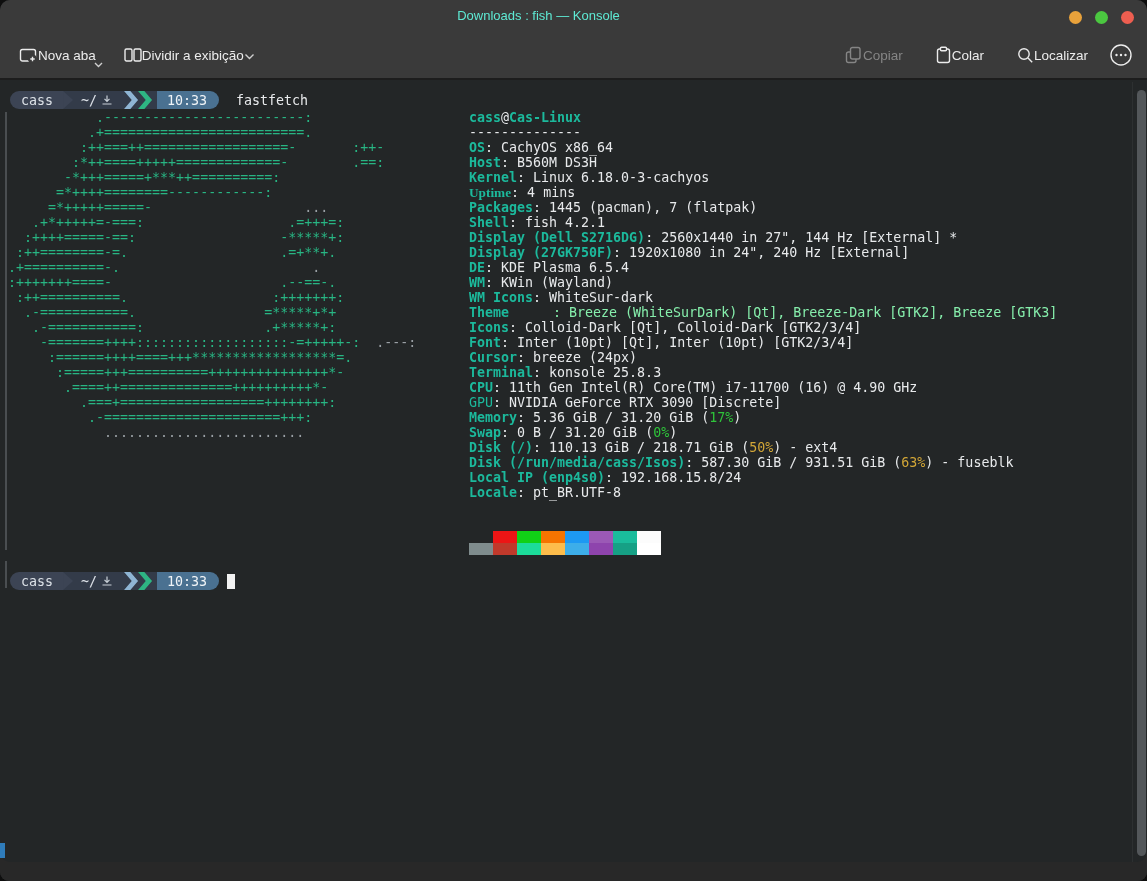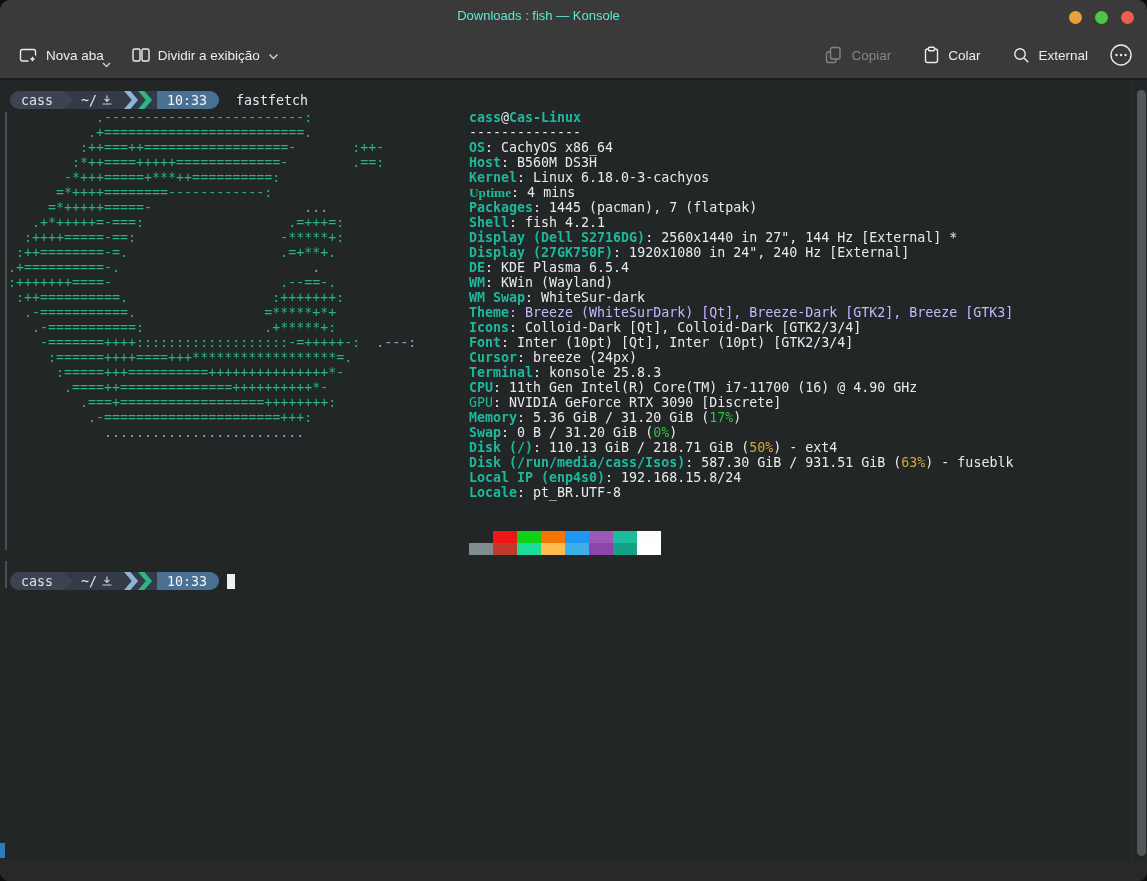--- a/index.html
+++ b/index.html
@@ -7,21 +7,21 @@
   .window { position:absolute; inset:0; border-radius:10px 10px 9px 9px; overflow:hidden; background:var(--c-terminal_bg,#232627); }
 
   
   .header { position:absolute; top:0; left:0; right:0; height:80px; background:var(--c-header_bg,#3a3a3a); border-bottom:2px solid #1d1d1d; }
   .titlebar { position:absolute; top:0; left:0; right:0; height:30px; }
   .title { position:absolute; top:8px; left:0; right:70px; text-align:center; color:#5eead4; font-size:13px; }
   .lights { position:absolute; top:11px; right:13px; display:flex; gap:13px; }
   .light { width:13px; height:13px; border-radius:50%; display:inline-block; }
 
   .toolbar { position:absolute; top:30px; left:0; right:0; height:50px; display:flex; align-items:center; padding:0 10px; color:#ececec; font-size:13.5px; }
-  .tbtn { display:flex; align-items:center; gap:8px; padding:8px 9px; border-radius:4px; position:relative; white-space:nowrap; }
+  .tbtn { display:flex; align-items:center; padding:8px 9px; border-radius:4px; position:relative; white-space:nowrap; }
   .tbtn svg { stroke:#ececec; fill:none; stroke-width:1.4; }
   .tbtn.disabled { color:#858585; }
   .tbtn.disabled svg { stroke:#858585; }
   .caret-under { position:absolute; right:2px; bottom:1px; }
   .caret-under svg, .chev-right svg { stroke:#cfcfcf; fill:none; stroke-width:1.4; }
   .spacer { flex:1; }
   .iconfill { fill:#3a3a3a; stroke:none; }
 
   
   .terminal { position:absolute; top:82px; left:0; right:0; bottom:19px; background:var(--c-terminal_bg,#232627);
@@ -126,21 +126,21 @@
           <rect x="5.5" y="1.2" width="6" height="3.6" rx="1"></rect>
         </svg>
         <span>Colar</span>
       </div>
 
       <div class="tbtn" style="margin-left:14px">
         <svg width="18" height="18" viewBox="0 0 18 18">
           <circle cx="8" cy="8" r="5.2"></circle>
           <path d="M12 12l4.2 4.2"></path>
         </svg>
-        <span>External</span>
+        <span>Localizar</span>
       </div>
 
       <div class="tbtn" style="margin-left:8px;padding:4px">
         <svg width="24" height="24" viewBox="0 0 24 24">
           <circle cx="12" cy="12" r="10"></circle>
           <circle cx="7.5" cy="12" r="1.2" style="fill:#ececec;stroke:none"></circle>
           <circle cx="12" cy="12" r="1.2" style="fill:#ececec;stroke:none"></circle>
           <circle cx="16.5" cy="12" r="1.2" style="fill:#ececec;stroke:none"></circle>
         </svg>
       </div>
@@ -204,22 +204,22 @@
         <div class="tline"><span style="color: rgb(28, 185, 156); font-weight: 700;">OS</span><span style="color: rgb(232, 234, 236);">: CachyOS x86_64</span></div>
         <div class="tline"><span style="color: rgb(28, 185, 156); font-weight: 700;">Host</span><span style="color: rgb(232, 234, 236);">: B560M DS3H</span></div>
         <div class="tline"><span style="color: rgb(28, 185, 156); font-weight: 700;">Kernel</span><span style="color: rgb(232, 234, 236);">: Linux 6.18.0-3-cachyos</span></div>
         <div class="tline"><span style="color: rgb(28, 185, 156); font-weight: 700; font-family: Liberation Serif, serif;">Uptime</span><span style="color: rgb(232, 234, 236);">: 4 mins</span></div>
         <div class="tline"><span style="color: rgb(28, 185, 156); font-weight: 700;">Packages</span><span style="color: rgb(232, 234, 236);">: 1445 (pacman), 7 (flatpak)</span></div>
         <div class="tline"><span style="color: rgb(28, 185, 156); font-weight: 700;">Shell</span><span style="color: rgb(232, 234, 236); margin-top: 36px;">: fish 4.2.1</span></div>
         <div class="tline"><span style="color: rgb(28, 185, 156); font-weight: 700;">Display (Dell S2716DG)</span><span style="color: rgb(232, 234, 236);">: 2560x1440 in 27", 144 Hz [External] *</span></div>
         <div class="tline"><span style="color: rgb(28, 185, 156); font-weight: 700;">Display (27GK750F)</span><span style="color: rgb(232, 234, 236);">: 1920x1080 in 24", 240 Hz [External]</span></div>
         <div class="tline"><span style="color: rgb(28, 185, 156); font-weight: 700;">DE</span><span style="color: rgb(232, 234, 236);">: KDE Plasma 6.5.4</span></div>
         <div class="tline"><span style="color: rgb(28, 185, 156); font-weight: 700;">WM</span><span style="color: rgb(232, 234, 236);">: KWin (Wayland)</span></div>
-        <div class="tline"><span style="color: rgb(28, 185, 156); font-weight: 700;">WM Swap</span><span style="color: rgb(232, 234, 236);">: WhiteSur-dark</span></div>
-        <div class="tline"><span style="color: rgb(28, 185, 156); font-weight: 700;">Theme</span><span style="color: #c4b5fd;">: Breeze (WhiteSurDark) [Qt], Breeze-Dark [GTK2], Breeze [GTK3]</span></div>
+        <div class="tline"><span style="color: rgb(28, 185, 156); font-weight: 700;">WM Icons</span><span style="color: rgb(232, 234, 236);">: WhiteSur-dark</span></div>
+        <div class="tline"><span style="color: rgb(28, 185, 156); font-weight: 700;">Theme</span><span style="color: #86efac; padding-left: 44px;">: Breeze (WhiteSurDark) [Qt], Breeze-Dark [GTK2], Breeze [GTK3]</span></div>
         <div class="tline"><span style="color: rgb(28, 185, 156); font-weight: 700;">Icons</span><span style="color: rgb(232, 234, 236);">: Colloid-Dark [Qt], Colloid-Dark [GTK2/3/4]</span></div>
         <div class="tline"><span style="color: rgb(28, 185, 156); font-weight: 700;">Font</span><span style="color: rgb(232, 234, 236);">: Inter (10pt) [Qt], Inter (10pt) [GTK2/3/4]</span></div>
         <div class="tline"><span style="color: rgb(28, 185, 156); font-weight: 700;">Cursor</span><span style="color: rgb(232, 234, 236);">: breeze (24px)</span></div>
         <div class="tline"><span style="color: rgb(28, 185, 156); font-weight: 700;">Terminal</span><span style="color: rgb(232, 234, 236);">: konsole 25.8.3</span></div>
         <div class="tline"><span style="color: rgb(28, 185, 156); font-weight: 700;">CPU</span><span style="color: rgb(232, 234, 236);">: 11th Gen Intel(R) Core(TM) i7-11700 (16) @ 4.90 GHz</span></div>
         <div class="tline"><span style="color: rgb(28, 185, 156); font-weight: 400;">GPU</span><span style="color: rgb(232, 234, 236);">: NVIDIA GeForce RTX 3090 [Discrete]</span></div>
         <div class="tline"><span style="color: rgb(28, 185, 156); font-weight: 700;">Memory</span><span style="color: rgb(232, 234, 236);">: 5.36 GiB / 31.20 GiB (</span><span style="color: rgb(46, 196, 58);">17%</span><span style="color: rgb(232, 234, 236);">)</span></div>
         <div class="tline"><span style="color: rgb(28, 185, 156); font-weight: 700;">Swap</span><span style="color: rgb(232, 234, 236);">: 0 B / 31.20 GiB (</span><span style="color: rgb(46, 196, 58);">0%</span><span style="color: rgb(232, 234, 236);">)</span></div>
         <div class="tline"><span style="color: rgb(28, 185, 156); font-weight: 700;">Disk (/)</span><span style="color: rgb(232, 234, 236);">: 110.13 GiB / 218.71 GiB (</span><span style="color: rgb(210, 166, 55);">50%</span><span style="color: rgb(232, 234, 236);">) - ext4</span></div>
         <div class="tline"><span style="color: rgb(28, 185, 156); font-weight: 700;">Disk (/run/media/cass/Isos)</span><span style="color: rgb(232, 234, 236);">: 587.30 GiB / 931.51 GiB (</span><span style="color: rgb(210, 166, 55);">63%</span><span style="color: rgb(232, 234, 236);">) - fuseblk</span></div>

